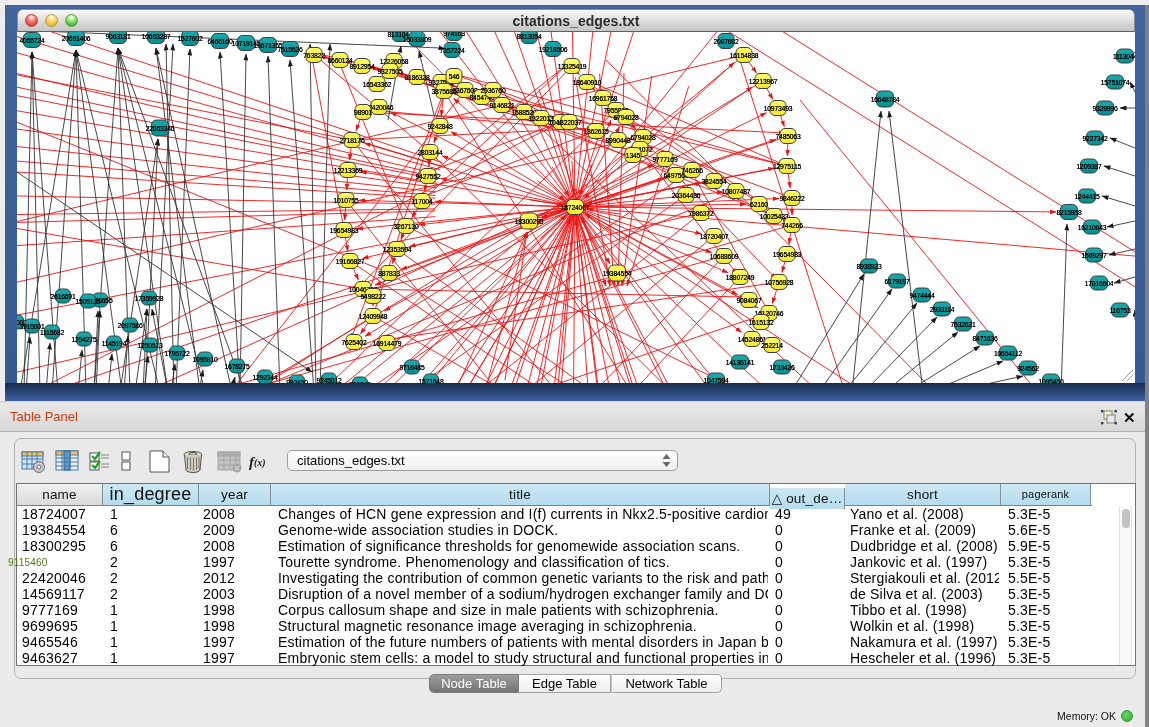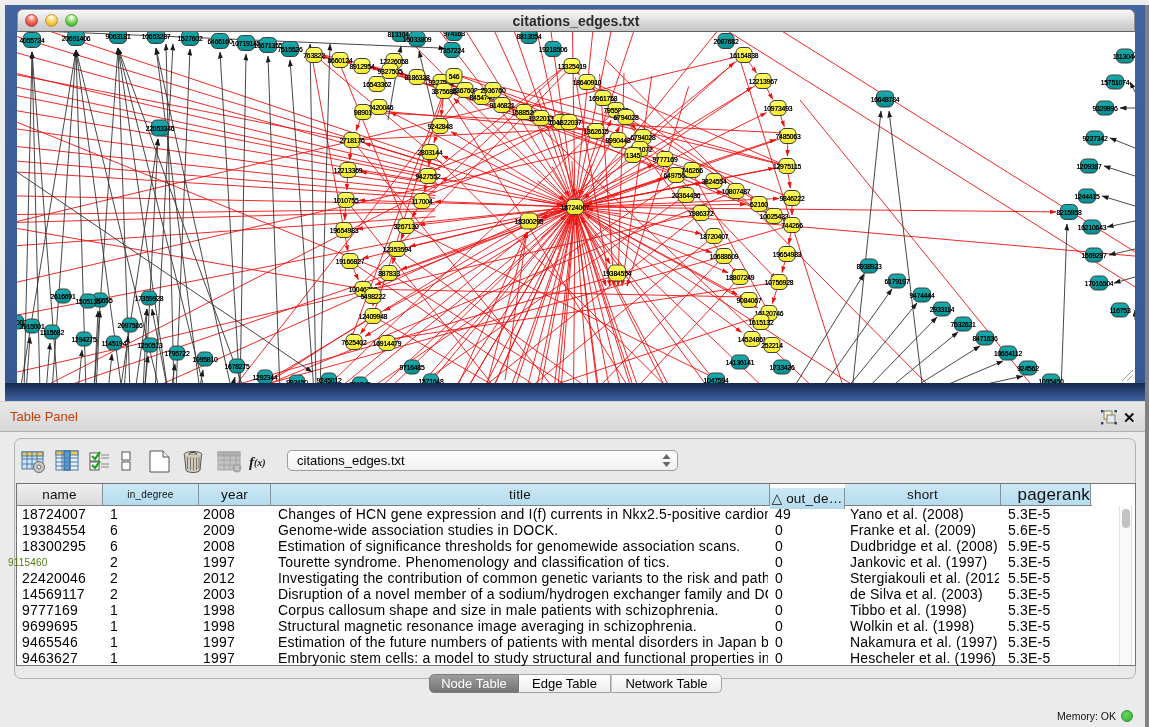--- a/index.html
+++ b/index.html
@@ -839,26 +839,26 @@
 <div class="abs" style="left:287px;top:450px;width:391px;height:21px;background:linear-gradient(#ffffff,#f0f0f0);border:1px solid #9d9d9d;border-radius:5px"></div>
 <div class="abs" style="left:297px;top:453px;font-size:13px;color:#000">citations_edges.txt</div>
 <svg class="abs" style="left:662px;top:454px" width="9" height="13" viewBox="0 0 9 13">
  <path d="M4.5,0 L8.5,5 H0.5 Z" fill="#666"></path>
     <path d="M4.5,13 L8.5,8 H0.5 Z" fill="#666"></path>
 </svg>
 
 <div class="abs" style="left:16px;top:483px;width:1120px;height:183px;background:#ffffff;border:1px solid #737373"></div>
 <div class="abs" style="left:17px;top:505px;width:1075px;height:1px;background:#808080"></div>
 <div style="position:absolute;left:17px;top:484px;width:85px;height:21px;background:linear-gradient(#f0f0f0,#dadada);border-right:1px solid #82929c;box-sizing:content-box;text-align:center;font-size:13.5px;letter-spacing:0.2px;line-height:21px;color:#111">name</div>
-<div style="position:absolute;left:103px;top:484px;width:95px;height:21px;background:linear-gradient(#cde8f5,#b4dcee);border-right:1px solid #82929c;box-sizing:content-box;text-align:center;font-size:10px;letter-spacing:0.2px;line-height:21px;color:#111">in_degree</div>
+<div style="position:absolute;left:103px;top:484px;width:95px;height:21px;background:linear-gradient(#cde8f5,#b4dcee);border-right:1px solid #82929c;box-sizing:content-box;text-align:center;font-size:18px;letter-spacing:0.2px;line-height:21px;color:#111">in_degree</div>
 <div style="position:absolute;left:199px;top:484px;width:71px;height:21px;background:linear-gradient(#cde8f5,#b4dcee);border-right:1px solid #82929c;box-sizing:content-box;text-align:center;font-size:13.5px;letter-spacing:0.2px;line-height:21px;color:#111">year</div>
 <div style="position:absolute;left:271px;top:484px;width:498px;height:21px;background:linear-gradient(#cde8f5,#b4dcee);border-right:1px solid #82929c;box-sizing:content-box;text-align:center;font-size:13.5px;letter-spacing:0.2px;line-height:21px;color:#111">title</div>
 <div style="position:absolute;left:770px;top:488px;width:74px;height:21px;background:linear-gradient(#cde8f5,#b4dcee);border-right:1px solid #82929c;box-sizing:content-box;text-align:center;font-size:13.5px;letter-spacing:0.2px;line-height:21px;color:#111">△ out_de…</div>
 <div style="position:absolute;left:845px;top:484px;width:155px;height:21px;background:linear-gradient(#cde8f5,#b4dcee);border-right:1px solid #82929c;box-sizing:content-box;text-align:center;font-size:13.5px;letter-spacing:0.2px;line-height:21px;color:#111">short</div>
-<div style="position:absolute;left:1001px;top:484px;width:89px;height:21px;background:linear-gradient(#cde8f5,#b4dcee);border-right:1px solid #82929c;box-sizing:content-box;text-align:right;font-size:17px;letter-spacing:0.2px;line-height:21px;color:#111">pagerank</div>
+<div style="position:absolute;left:1001px;top:484px;width:89px;height:21px;background:linear-gradient(#cde8f5,#b4dcee);border-right:1px solid #82929c;box-sizing:content-box;text-align:center;font-size:11px;letter-spacing:0.2px;line-height:21px;color:#111">pagerank</div>
 <div style="position:absolute;left:22px;top:507px;width:79px;height:16px;font-size:14px;letter-spacing:0.2px;line-height:15px;color:#000;white-space:nowrap;overflow:hidden">18724007</div>
 <div style="position:absolute;left:110px;top:507px;width:87px;height:16px;font-size:14px;letter-spacing:0.2px;line-height:15px;color:#000;white-space:nowrap;overflow:hidden">1</div>
 <div style="position:absolute;left:203px;top:507px;width:66px;height:16px;font-size:14px;letter-spacing:0.2px;line-height:15px;color:#000;white-space:nowrap;overflow:hidden">2008</div>
 <div style="position:absolute;left:278px;top:507px;width:490px;height:16px;font-size:14px;letter-spacing:0.2px;line-height:15px;color:#000;white-space:nowrap;overflow:hidden">Changes of HCN gene expression and I(f) currents in Nkx2.5-positive cardiomyoc…</div>
 <div style="position:absolute;left:775px;top:507px;width:68px;height:16px;font-size:14px;letter-spacing:0.2px;line-height:15px;color:#000;white-space:nowrap;overflow:hidden">49</div>
 <div style="position:absolute;left:850px;top:507px;width:149px;height:16px;font-size:14px;letter-spacing:0.2px;line-height:15px;color:#000;white-space:nowrap;overflow:hidden">Yano et al. (2008)</div>
 <div style="position:absolute;left:1008px;top:507px;width:81px;height:16px;font-size:14px;letter-spacing:0.2px;line-height:15px;color:#000;white-space:nowrap;overflow:hidden">5.3E-5</div>
 <div style="position:absolute;left:22px;top:523px;width:79px;height:16px;font-size:14px;letter-spacing:0.2px;line-height:15px;color:#000;white-space:nowrap;overflow:hidden">19384554</div>
 <div style="position:absolute;left:110px;top:523px;width:87px;height:16px;font-size:14px;letter-spacing:0.2px;line-height:15px;color:#000;white-space:nowrap;overflow:hidden">6</div>
 <div style="position:absolute;left:203px;top:523px;width:66px;height:16px;font-size:14px;letter-spacing:0.2px;line-height:15px;color:#000;white-space:nowrap;overflow:hidden">2009</div>

